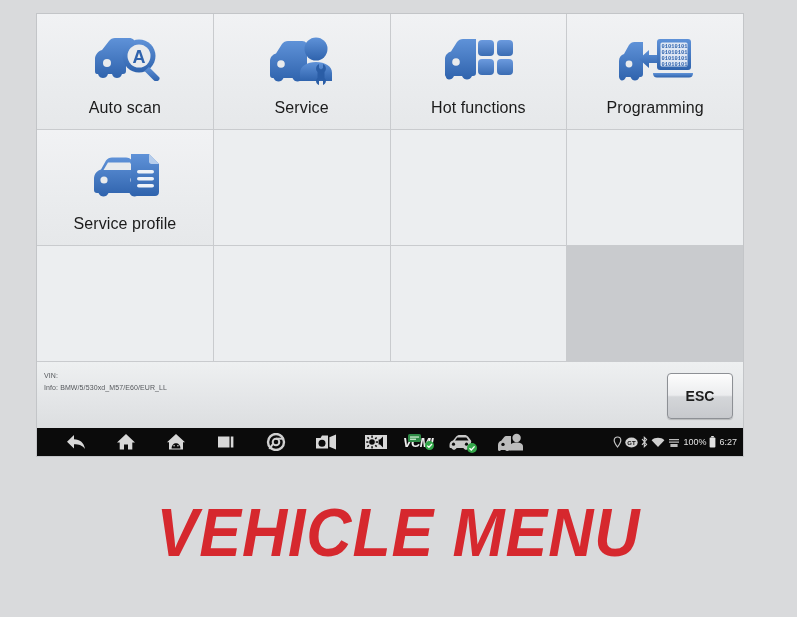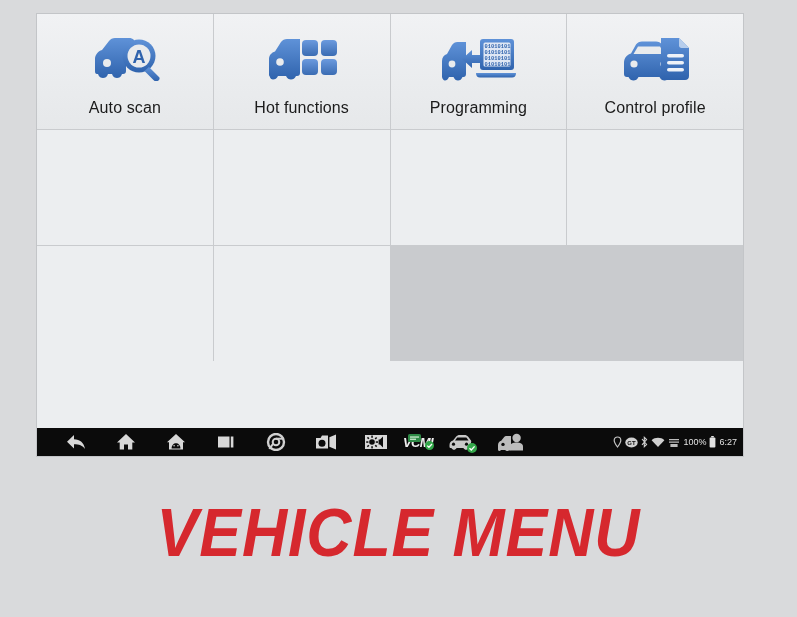--- a/index.html
+++ b/index.html
@@ -128,20 +128,41 @@
             <circle cx="50" cy="23" r="11.5" fill="#e9ebed"></circle>
             <text x="50" y="30" text-anchor="middle" font-family="Liberation Sans, sans-serif" font-size="18" font-weight="bold" fill="#2f63ad">A</text>
             <path fill="url(#gA)" d="M60 34 L70 44 C71.5 45.5 70 48 68 48 L66.5 48 C65.5 48 65 47.5 64.2 46.7 L55.5 38 Z"></path>
           </g>
         </svg>
       </div>
       <div class="tile-label">Auto scan</div>
     </div>
 
 
+    <div class="tile filled">
+      <div class="tile-icon">
+        <svg width="72" height="52" viewBox="0 0 72 52">
+          <defs>
+            <linearGradient id="gC" x1="0" y1="0" x2="0" y2="1">
+              <stop offset="0" stop-color="#5f92d8"></stop>
+                <stop offset="1" stop-color="#2f63ad"></stop>
+            </linearGradient>
+          </defs>
+
+          <path fill="url(#gC)" d="M4 28 C4 24.5 6.5 21.5 10 20.5 L16 11 C17.5 9 19.5 8 22 8 L36 8 C38 8 39.5 8.8 41 10.5 L41 42 C41 44 40 45 38 45 L36.5 45 C35.5 47.5 33.5 48.5 31.5 48.5 C29.5 48.5 27.5 47.5 26.5 45 L17.5 45 C16.5 47.5 14.5 48.5 12.5 48.5 C10.5 48.5 8.5 47.5 7.5 45 L6.5 45 C5 45 4 44 4 42 Z"></path>
+          <circle cx="15" cy="31" r="3.8" fill="#e9ebed"></circle>
+
+          <circle cx="50" cy="16" r="11.5" fill="url(#gC)"></circle>
+          <path fill="url(#gC)" d="M34 48 L34 40 C34 33 41 29 50 29 C59 29 66 33 66 40 L66 48 Z"></path>
+
+          <path fill="#2a5da6" d="M53 33 L53 37 L55 38.5 L57 37 L57 33 C60 34.5 61 38.5 58.5 41 L58.5 47 C61 49.5 60 53 57 54 L57 50 L55 48.5 L53 50 L53 54 C50 53 49 49.5 51.5 47 L51.5 41 C49 38.5 50 34.5 53 33 Z" transform="translate(0,-2) scale(1)"></path>
+        </svg>
+      </div>
+      <div class="tile-label">Service</div>
+    </div>
 
     <div class="tile filled">
       <div class="tile-icon">
         <svg width="72" height="52" viewBox="0 0 72 52">
           <defs>
             <linearGradient id="gD" x1="0" y1="0" x2="0" y2="1">
               <stop offset="0" stop-color="#5f92d8"></stop>
                 <stop offset="1" stop-color="#2f63ad"></stop>
             </linearGradient>
             <linearGradient id="gD2" x1="0" y1="0" x2="0" y2="1">
@@ -206,21 +227,21 @@
           <circle cx="15" cy="31" r="3.6" fill="#e9ebed"></circle>
           <circle cx="45" cy="31" r="3.6" fill="#e9ebed"></circle>
 
           <path fill="url(#gF)" d="M42 5 L60 5 L70 15 L70 43 C70 45.5 68.5 47 66 47 L46 47 C43.5 47 42 45.5 42 43 Z"></path>
           <path fill="#b6cdec" d="M60 5 L70 15 L62.5 15 C61 15 60 14 60 12.5 Z"></path>
           <rect x="48" y="21" width="17" height="3.6" rx="1.8" fill="#eef2f8"></rect>
           <rect x="48" y="28" width="17" height="3.6" rx="1.8" fill="#eef2f8"></rect>
           <rect x="48" y="35" width="17" height="3.6" rx="1.8" fill="#eef2f8"></rect>
         </svg>
       </div>
-      <div class="tile-label">Control profile</div>
+      <div class="tile-label">Service profile</div>
     </div>
 
     <div class="tile">
         <div class="tile-label"></div>
       </div>
     <div class="tile">
         <div class="tile-label"></div>
       </div>
     <div class="tile">
         <div class="tile-label"></div>
@@ -229,20 +250,27 @@
         <div class="tile-label"></div>
       </div>
     <div class="tile">
         <div class="tile-label"></div>
       </div>
     <div class="tile">
         <div class="tile-label"></div>
       </div>
   </div>
 
+  <div class="infobar">
+    <div class="vin-block">
+      <div>VIN:</div>
+      <div>Info: BMW/5/530xd_M57/E60/EUR_LL</div>
+    </div>
+    <div class="esc-btn">ESC</div>
+  </div>
 
   <div class="navbar">
     <div class="nav-left">
 
       <div class="nav-btn">
         <svg width="20" height="18" viewBox="0 0 20 18">
           <path fill="#d8d8d8" d="M8 2 L8 6.2 C14 6.6 18 9.4 19 16 C16.6 12.3 13 11.2 8 11.2 L8 15.4 L1 8.7 Z"></path>
         </svg>
       </div>
 

